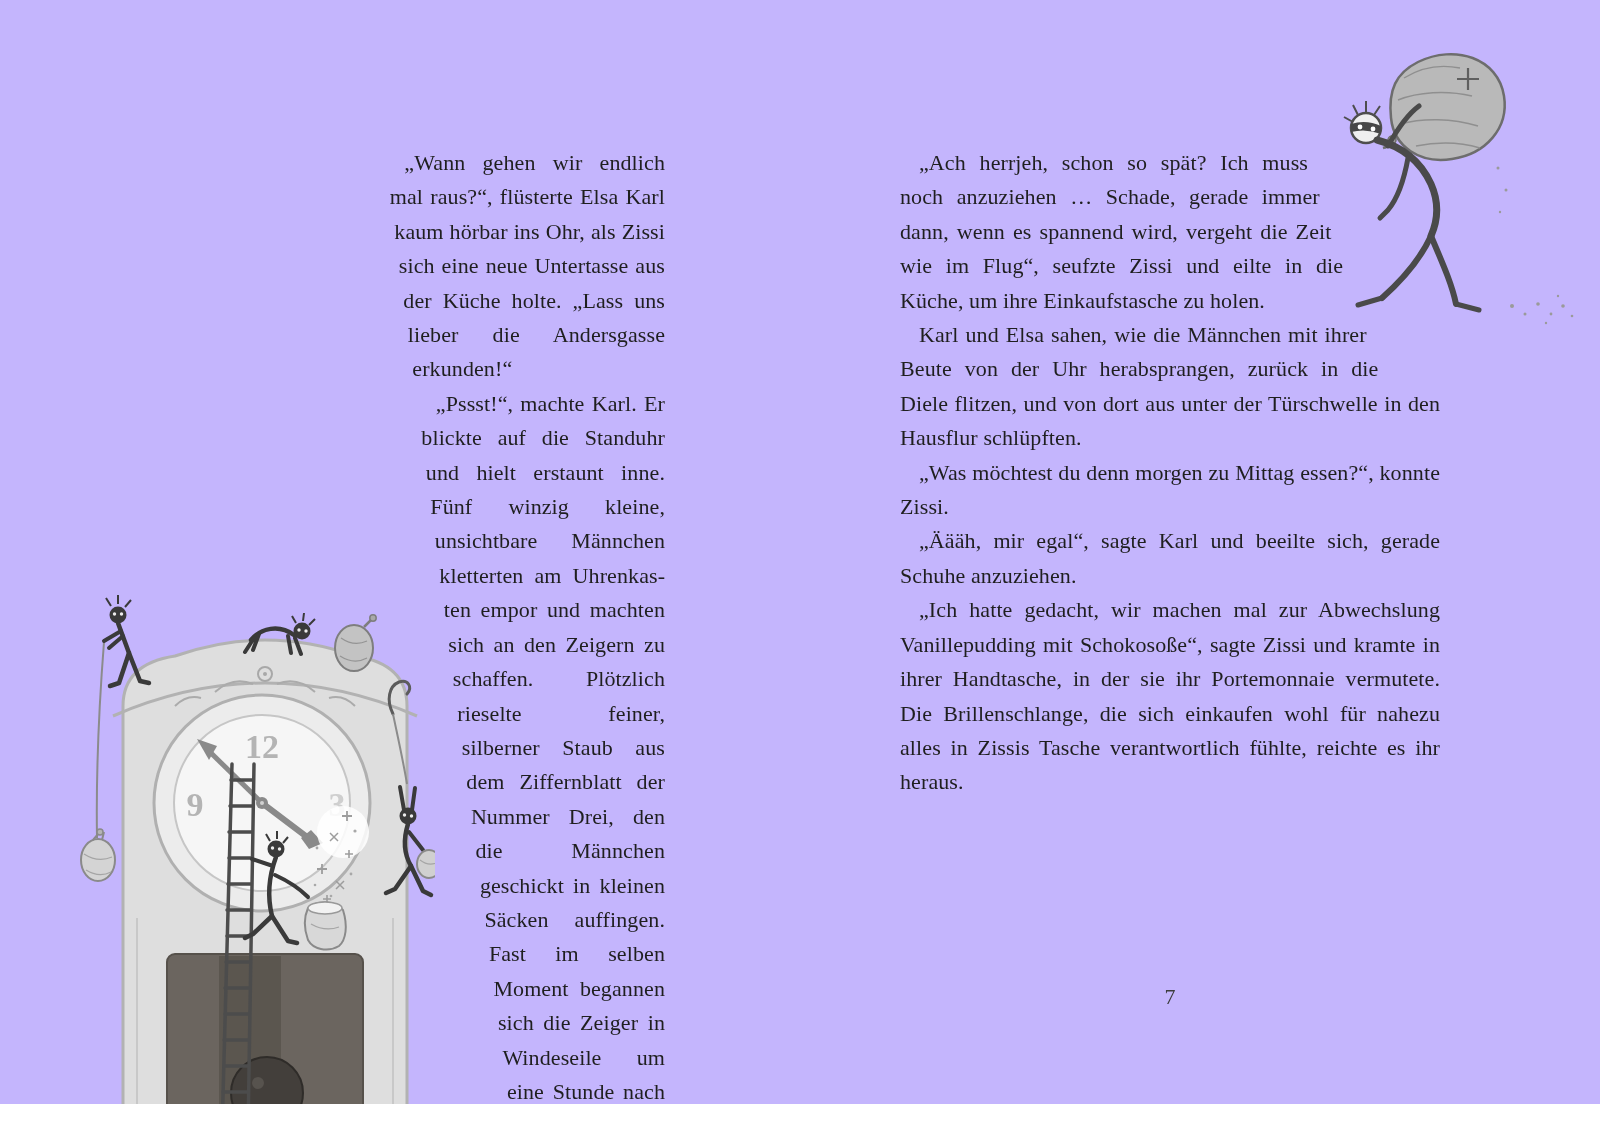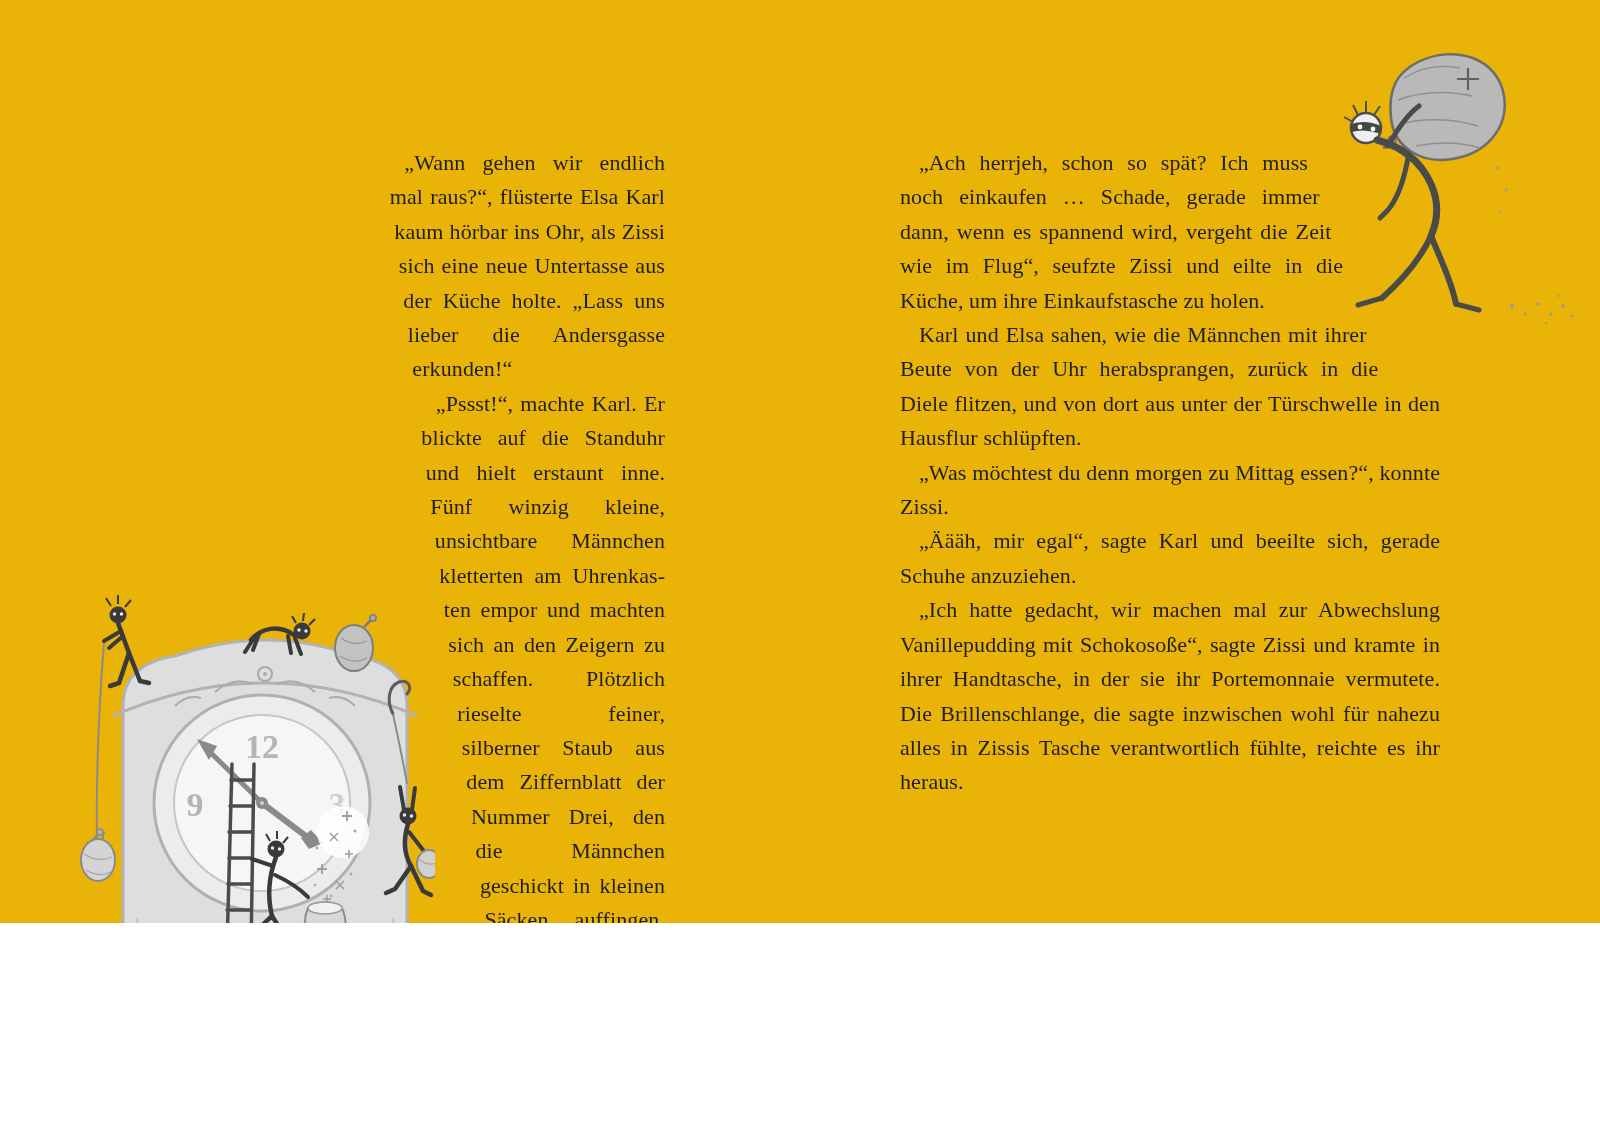--- a/index.html
+++ b/index.html
@@ -1,19 +1,19 @@
 <!DOCTYPE html>
 <html lang="de"><head>
 <meta charset="utf-8">
 <style>
   * { margin:0; padding:0; box-sizing:border-box; }
   html,body { background:#ffffff; }
   #page {
-    position:relative; width:1600px; height:923px;
-    background:#eab308; overflow:hidden;
+    position:relative; width:1600px; height:1104px;
+    background:#c4b5fd; overflow:hidden;
     font-family:"Liberation Serif", serif;
     color:#1f1f1f;
   }
   .text-col {
     position:absolute; top:146px;
     font-size:22px; line-height:34.4px;
     text-align:justify; letter-spacing:0.1px;
     hyphens:manual; -webkit-hyphens:manual;
   }
   #left-col  { left:130px; width:535px; height:985px; }
@@ -43,25 +43,25 @@
 <div id="page">
 
   <div class="text-col" id="left-col">
     <div id="clock-float"></div>
     <p class="para">„Wann gehen wir endlich mal raus?“, flüsterte Elsa Karl kaum hörbar ins Ohr, als Zissi sich eine neue Untertasse aus der Küche holte. „Lass uns lie­ber die Andersgasse erkunden!“</p>
     <p class="para">„Pssst!“, machte Karl. Er blickte auf die Stand­uhr und hielt erstaunt inne. Fünf winzig kleine, unsichtbare Männchen kletterten am Uhrenkas­ten empor und machten sich an den Zeigern zu schaffen. Plötzlich rieselte feiner, silberner Staub aus dem Ziffernblatt der Nummer Drei, den die Männchen geschickt in kleinen Säcken auffingen. Fast im selben Moment begannen sich die Zeiger in Windeseile um eine Stunde nach vorne zu bewegen. Huch! Gerade war es doch noch kurz vor Drei, und nun war es plötzlich kurz vor Vier! Auch Elsa starrte jetzt mit offenem Mund die Standuhr an, denn auch sie trug</p>
   </div>
 
   <div class="text-col" id="right-col">
     <div id="thief-float"></div>
-    <p class="para">„Ach herrjeh, schon so spät? Ich muss noch einkaufen … Schade, gerade immer dann, wenn es spannend wird, vergeht die Zeit wie im Flug“, seufzte Zissi und eilte in die Küche, um ihre Einkaufstasche zu holen.</p>
+    <p class="para">„Ach herrjeh, schon so spät? Ich muss noch anzuziehen … Schade, gerade immer dann, wenn es spannend wird, vergeht die Zeit wie im Flug“, seufzte Zissi und eilte in die Küche, um ihre Einkaufstasche zu holen.</p>
     <p class="para">Karl und Elsa sahen, wie die Männchen mit ih­rer Beute von der Uhr herabsprangen, zurück in die Diele flitzen, und von dort aus unter der Tür­schwelle in den Hausflur schlüpften.</p>
     <p class="para">„Was möchtest du denn morgen zu Mittag essen?“, konnte Zissi.</p>
     <p class="para">„Äääh, mir egal“, sagte Karl und beeilte sich, gerade Schuhe anzuziehen.</p>
-    <p class="para">„Ich hatte gedacht, wir machen mal zur Ab­wechslung Vanillepudding mit Schokosoße“, sagte Zissi und kramte in ihrer Handtasche, in der sie ihr Portemonnaie vermutete. Die Brillenschlange, die sagte inzwischen wohl für nahezu alles in Zissis Tasche verantwortlich fühlte, reichte es ihr heraus.</p>
+    <p class="para">„Ich hatte gedacht, wir machen mal zur Ab­wechslung Vanillepudding mit Schokosoße“, sagte Zissi und kramte in ihrer Handtasche, in der sie ihr Portemonnaie vermutete. Die Brillenschlange, die sich einkaufen wohl für nahezu alles in Zissis Tasche verantwortlich fühlte, reichte es ihr heraus.</p>
   </div>
 
   <div id="page-number">7</div>
 
   <svg id="clock-illus" class="illus" width="380" height="545" viewBox="0 0 380 545">
 
     <g>
       <path d="M68,545 L68,118 Q68,76 120,68 Q165,52 210,52 Q255,52 300,68 Q352,76 352,118 L352,545 Z" fill="#dedede" stroke="#b2b2b2" stroke-width="3"></path>
       <path d="M58,128 Q210,62 362,128" fill="none" stroke="#b2b2b2" stroke-width="3"></path>
       <line x1="82" y1="330" x2="82" y2="545" stroke="#c8c8c8" stroke-width="2"></line>

